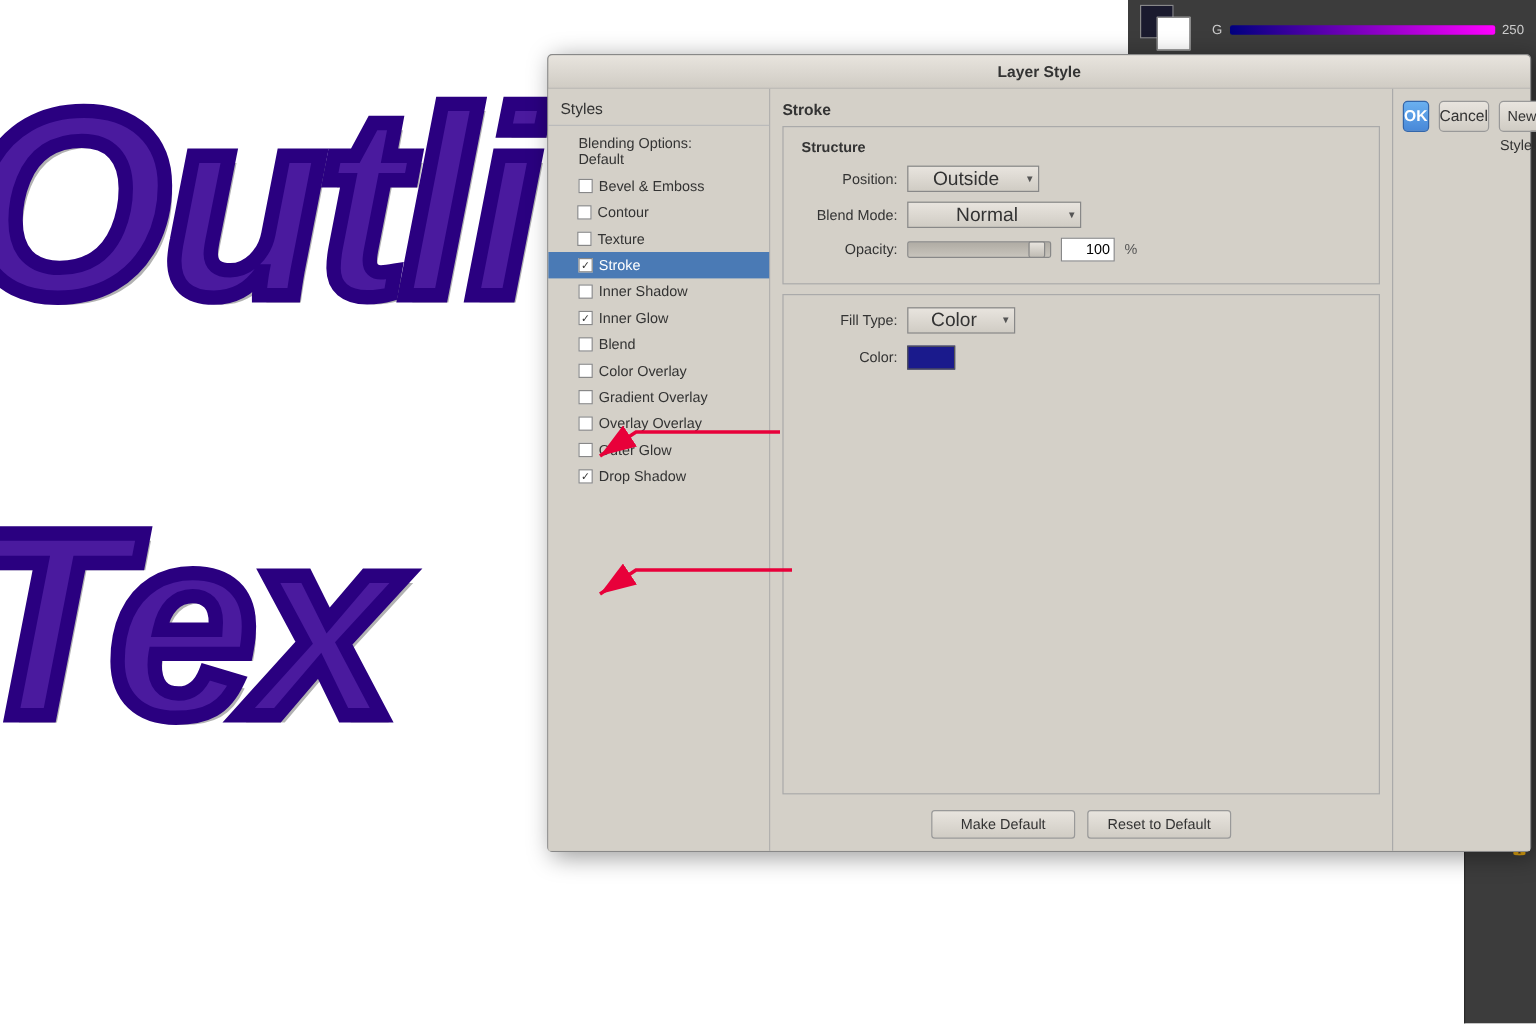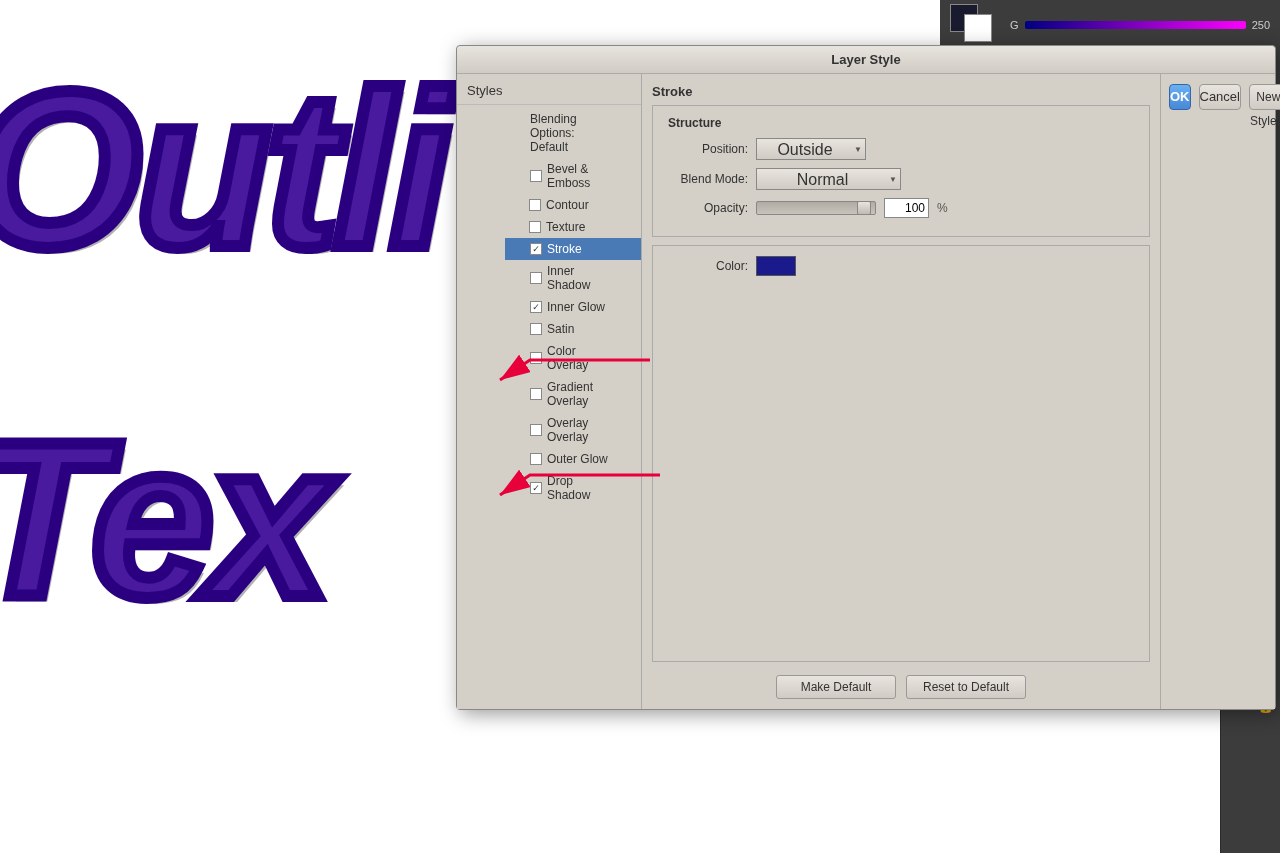--- a/index.html
+++ b/index.html
@@ -107,21 +107,20 @@
     }
 
     .style-item {
       padding: 4px 25px;
       font-size: 12px;
       color: #333;
       cursor: pointer;
       display: flex;
       align-items: center;
       gap: 5px;
-      margin-left: 48px;
     }
 
     .style-item.active {
       background: #4a7ab5;
       color: #fff;
     }
 
     .style-item.active .item-label {
       color: #fff;
     }
@@ -493,21 +492,21 @@
         <span class="item-label">Inner Shadow</span>
       </div>
 
       <div class="style-item">
         <span class="style-checkbox checked"></span>
         <span class="item-label">Inner Glow</span>
       </div>
 
       <div class="style-item">
         <span class="style-checkbox"></span>
-        <span class="item-label">Satin</span>
+        <span class="item-label">Blend</span>
       </div>
 
       <div class="style-item">
         <span class="style-checkbox"></span>
         <span class="item-label">Color Overlay</span>
       </div>
 
       <div class="style-item">
         <span class="style-checkbox"></span>
         <span class="item-label">Gradient Overlay</span>
@@ -565,20 +564,30 @@
           <div class="slider-track">
             <div class="slider-thumb" style="left:85%;"></div>
           </div>
           <input class="number-input" type="text" value="100" style="">
           <span class="unit-label">%</span>
         </div>
       </div>
 
       <div class="fill-section">
 
+        <div class="form-row" style="margin-bottom:10px;">
+          <span class="form-label">Fill Type:</span>
+          <div class="select-wrapper">
+            <select class="select-box" style="width:90px;">
+              <option>Color</option>
+              <option>Gradient</option>
+              <option>Pattern</option>
+            </select>
+          </div>
+        </div>
 
         <div class="form-row">
           <span class="form-label">Color:</span>
           <div class="color-swatch-blue" style="background: rgb(26, 26, 140);"></div>
         </div>
       </div>
 
       <div class="content-footer">
         <button class="btn-default">Make Default</button>
         <button class="btn-default">Reset to Default</button>

